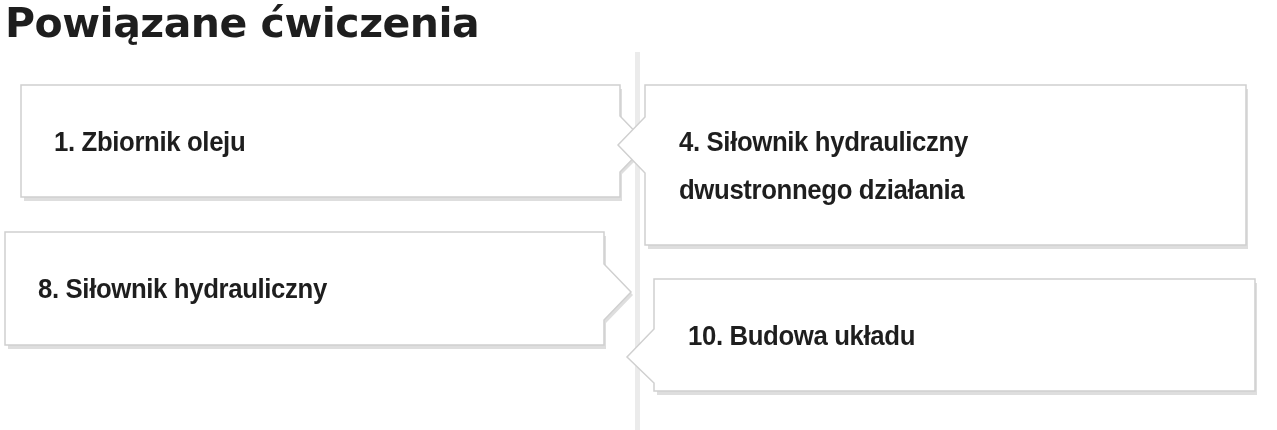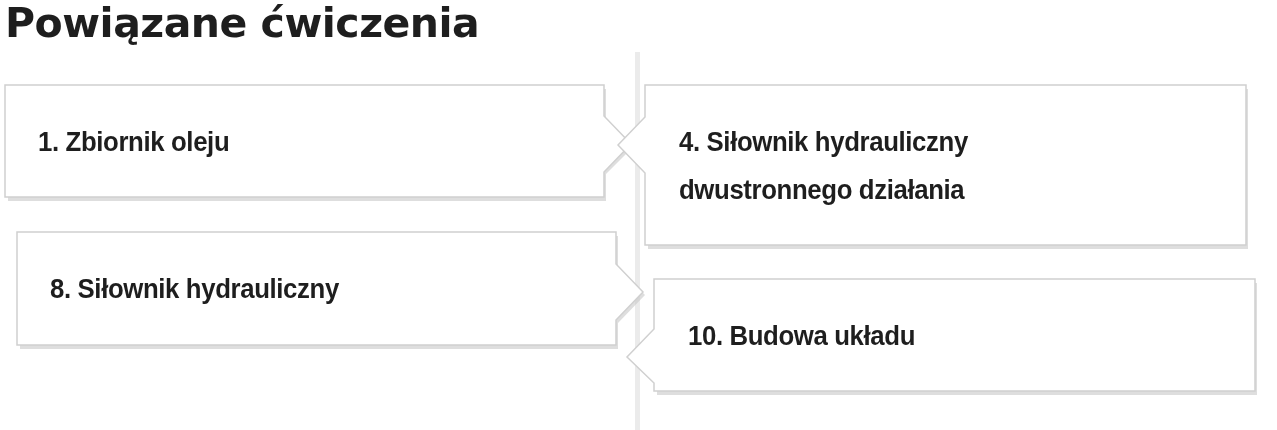--- a/index.html
+++ b/index.html
@@ -15,29 +15,29 @@
                    font-weight: bold; font-size: 28px; line-height: 48px;
                    color: #1e1e1e; letter-spacing: -0.4px; transform: scaleX(0.92); transform-origin: left center; }
   </style>
 </head>
 <body>
 
 <h1 class="title">Powiązane ćwiczenia</h1>
 
 <div class="timeline"></div>
 
-<div class="card" style="left:0; top:80px; width:540px; height:125px;">
+<div class="card" style="left:16px; top:80px; width:540px; height:125px;">
   <svg width="640" height="125">
     <polygon points="7,7 605,7 605,38 632,65 605,92 605,119 7,119" fill="#c8c8c8" transform="translate(1,2)" opacity="0.6"></polygon>
     <polygon points="5,5 604,5 604,36 631,64 604,92 604,117 5,117" fill="#ffffff" stroke="#d0d0d0" stroke-width="1.5"></polygon>
   </svg>
   <div class="label" style="left:38px; top:38px;">1. Zbiornik oleju</div>
 </div>
 
-<div class="card" style="left:12px; top:227px; width:772px; height:125px;">
+<div class="card" style="left:0; top:227px; width:772px; height:125px;">
   <svg width="640" height="125">
     <polygon points="7,7 605,7 605,38 632,66 605,94 605,120 7,120" fill="#c8c8c8" transform="translate(1,2)" opacity="0.6"></polygon>
     <polygon points="5,5 604,5 604,37 631,65 604,93 604,118 5,118" fill="#ffffff" stroke="#d0d0d0" stroke-width="1.5"></polygon>
   </svg>
   <div class="label" style="left:38px; top:38px;">8. Siłownik hydrauliczny</div>
 </div>
 
 <div class="card" style="left:613px; top:80px; width:640px; height:172px;">
   <svg width="640" height="172">
     <polygon points="34,7 634,7 634,167 34,167 34,94 7,66 34,38" fill="#c8c8c8" transform="translate(1,2)" opacity="0.6"></polygon>

